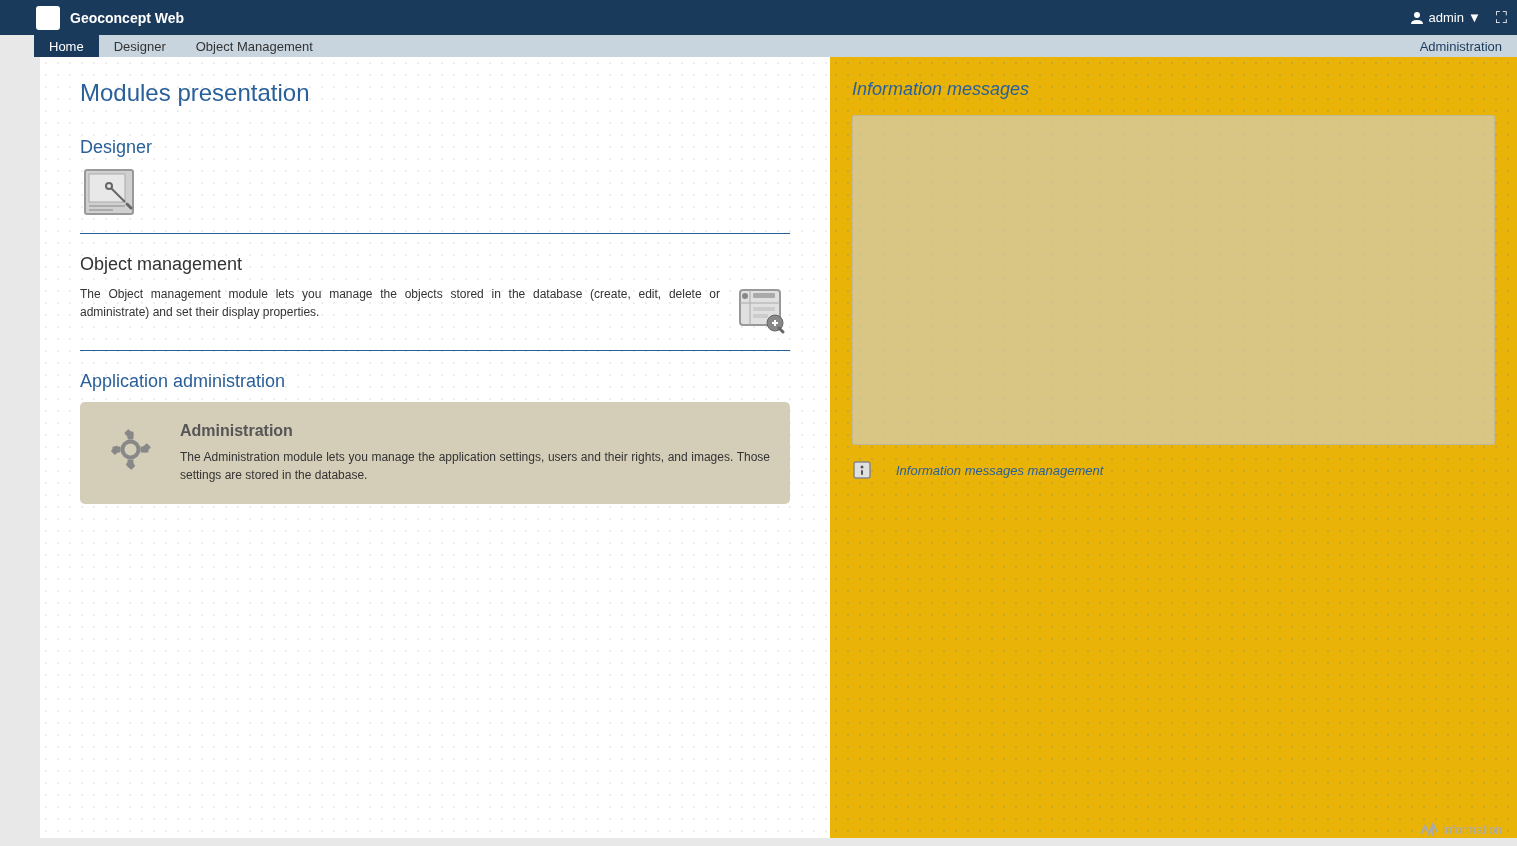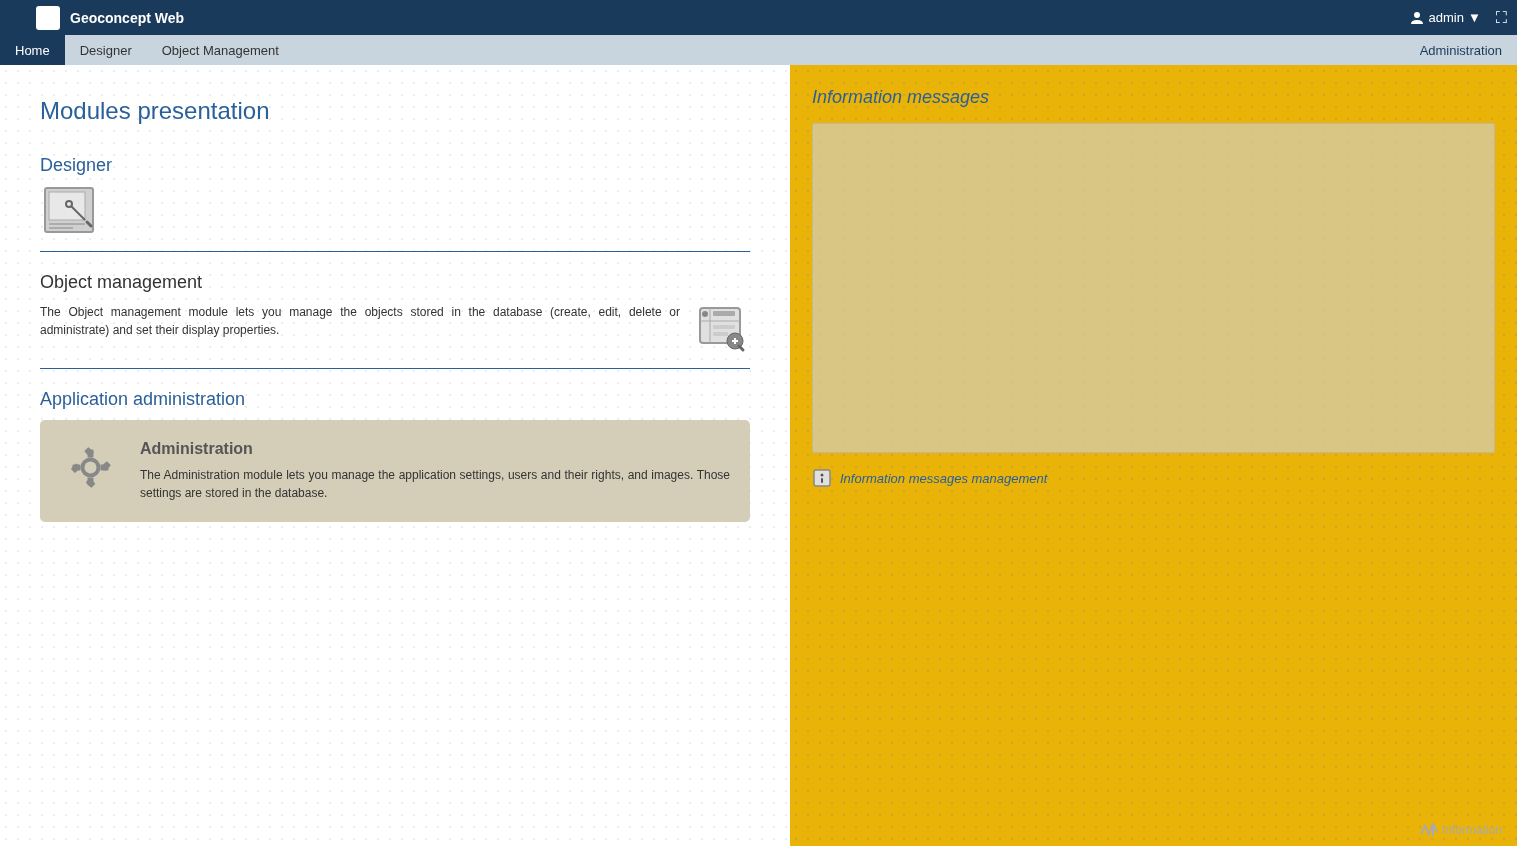--- a/index.html
+++ b/index.html
@@ -52,25 +52,26 @@
     }
     .maximize-btn {
       color: white;
       font-size: 16px;
       cursor: pointer;
     }
 
     
     .navbar {
       background: #c8d4de;
-      height: 30px;
+      height: 22px;
       display: flex;
       align-items: stretch;
       padding: 0;
       justify-content: space-between;
+      margin-left: 34px;
     }
     .navbar-left {
       display: flex;
       align-items: stretch;
     }
     .nav-item {
       padding: 0 15px;
       display: flex;
       align-items: center;
       font-size: 13px;
@@ -99,21 +100,22 @@
       display: flex;
       height: calc(846px - 65px);
     }
 
     
     .left-panel {
       flex: 0 0 790px;
       background: white;
       position: relative;
       overflow: hidden;
-      padding: 32px 40px;
+      padding: 22px 40px;
+      margin-left: 40px;
     }
 
     
     .map-bg {
       position: absolute;
       top: 0; left: 0; right: 0; bottom: 0;
       opacity: 0.15;
       background-image: radial-gradient(circle, #888 1px, transparent 1px);
       background-size: 12px 12px;
       pointer-events: none;
@@ -240,21 +242,21 @@
       background: rgba(210, 205, 185, 0.7);
       border: 1px solid #c0b898;
       min-height: 330px;
       margin-bottom: 15px;
       border-radius: 2px;
     }
 
     .info-messages-link {
       display: flex;
       align-items: center;
-      gap: 8px;
+      gap: 24px;
       color: #2a6099;
       text-decoration: none;
       font-size: 13px;
       cursor: pointer;
       margin-top: 10px;
     }
 
     
     .geoconcept-logo {
       position: fixed;

